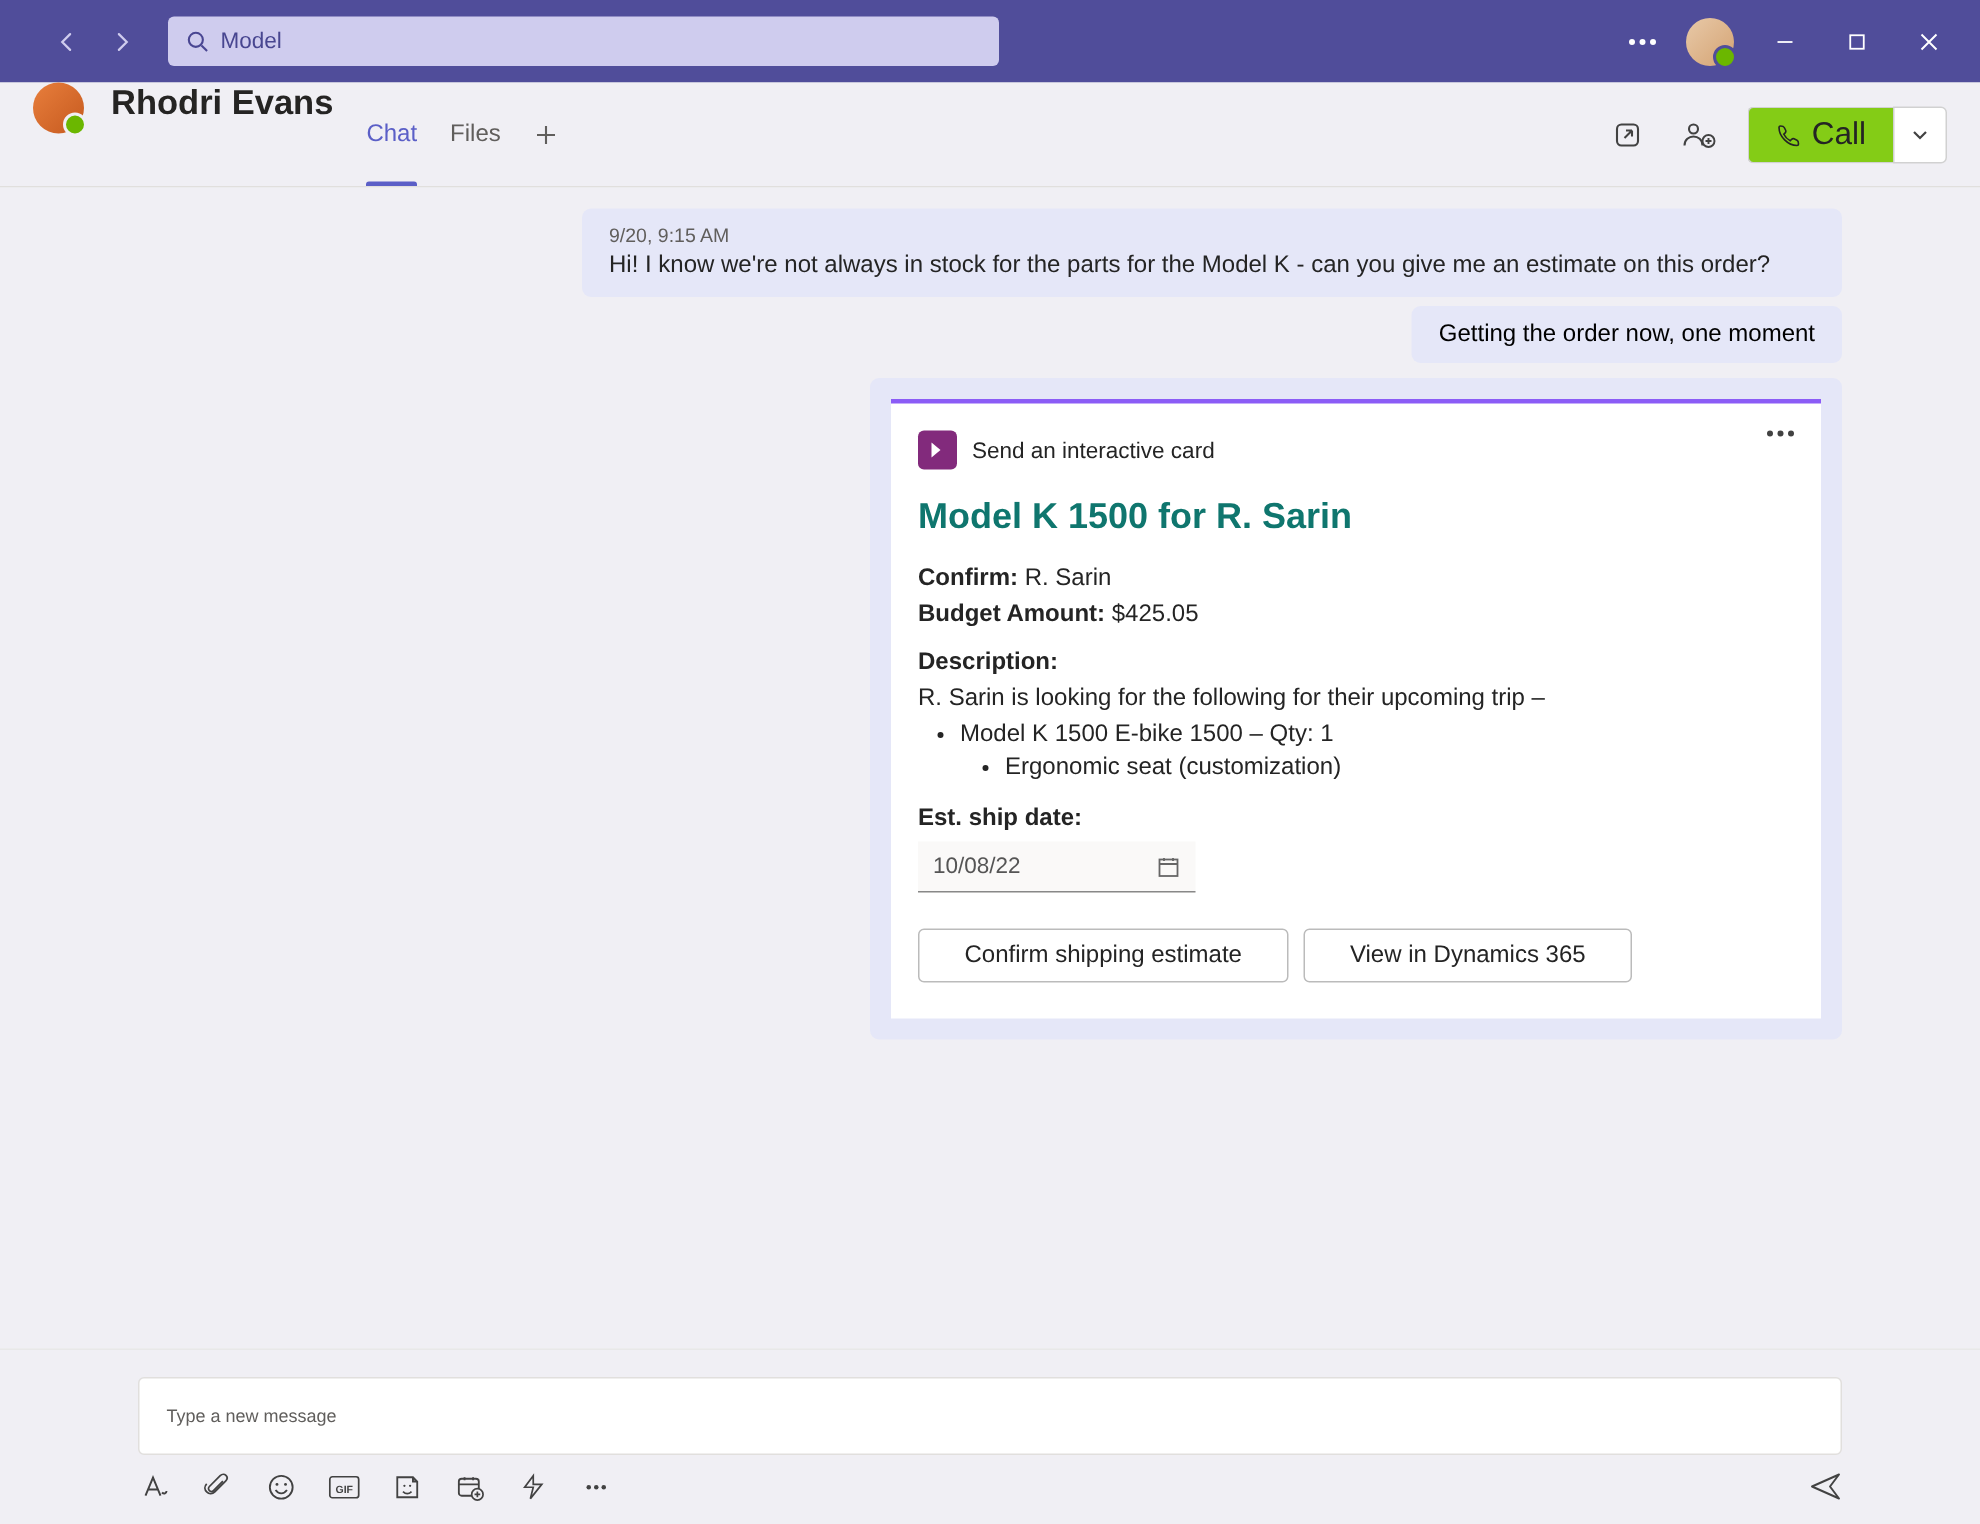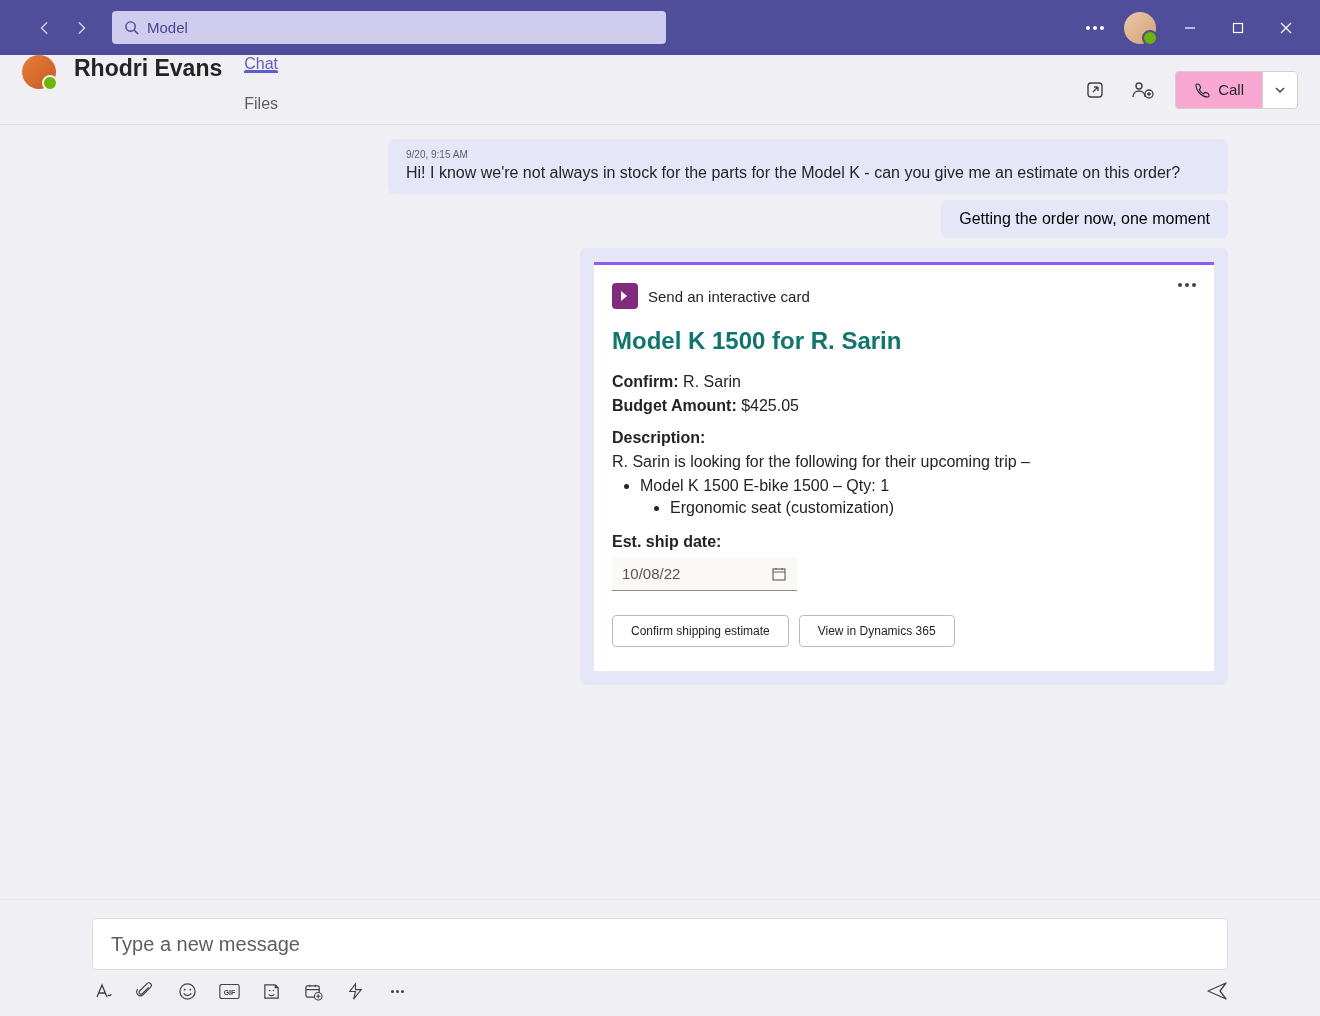--- a/index.html
+++ b/index.html
@@ -62,49 +62,49 @@
   .chat-header {
     height: 70px;
     background: #f0eff4;
     border-bottom: 1px solid #e1dfdd;
     display: flex;
     padding: 0 22px;
   }
   .chat-avatar { width:34px; height:34px; border-radius:50%; background:linear-gradient(135deg,#e87e3c,#c65a1f); position:relative; margin-right:18px;}
   .chat-avatar::after{ content:""; position:absolute; bottom:-2px; right:-2px; width:12px; height:12px; border-radius:50%; background:#6bb700; border:2px solid #f0eff4;}
   .chat-title { font-size:23px; font-weight:700; color:#252423; margin-right:22px;}
-  .tabs { display:flex; gap:22px; align-items:center; height:100%;flex-direction:column;}
+  .tabs { display:flex; gap:22px; align-items:center; height:100%;}
   .tab { font-size:16px; color:#605e5c; height:100%; display:flex; align-items:center; position:relative; cursor:pointer;}
   .tab.active { color:#5b5fc7;}
   .tab.active::after{ content:""; position:absolute; bottom:0; left:0; right:0; height:3px; background:#5b5fc7; border-radius:2px 2px 0 0;}
   .plus-tab { color:#605e5c; font-size:20px; cursor:pointer;}
   .header-right { margin-left:auto; display:flex; align-items:center; gap:16px;}
   .hr-icon { width:32px; height:32px; display:flex; align-items:center; justify-content:center; cursor:pointer; color:#424242;}
   .call-group { display:flex; align-items:center;}
-  .call-btn { height:38px; padding:0 18px; border:1px solid #d1d1d1; border-radius:4px 0 0 4px; background:#f9a8d4; display:flex; align-items:center; gap:8px; font-size:15px; color:#242424; cursor:pointer; border-right:none;}
+  .call-btn { height:38px; padding:0 18px; border:1px solid #d1d1d1; border-radius:4px 0 0 4px; background:#84cc16; display:flex; align-items:center; gap:8px; font-size:21px; color:#242424; cursor:pointer; border-right:none;}
   .call-chevron { height:38px; width:36px; border:1px solid #d1d1d1; border-radius:0 4px 4px 0; background:#fff; display:flex; align-items:center; justify-content:center; cursor:pointer;}
 
   
   .chat-area {
     flex:1;
     overflow:auto;
     padding: 14px 92px 0 0;
     display:flex;
     flex-direction:column;
     align-items:flex-end;
     background:#f0eff4;
   }
   .msg {
     max-width: 840px;
     border-radius:6px;
     padding: 10px 18px 12px 18px;
     margin-bottom: 6px;
   }
   .msg.incoming { background:#e5e7f8; color:#242424; }
-  .msg .ts { font-size:10px; color:#605e5c; margin-bottom:4px;}
+  .msg .ts { font-size:13px; color:#605e5c; margin-bottom:4px;}
   .msg .text{ font-size:16px; }
   .msg.outgoing { background:#e5e7f8; padding:10px 18px;}
   .card-wrap {
     width: 648px;
     background:#e5e7f8;
     border-radius:6px;
     padding:14px;
     margin-top:4px;
     margin-bottom:20px;
   }
@@ -122,39 +122,39 @@
   .card-title{ font-size:24px; font-weight:700; color:#0f766e; margin-bottom:18px;}
   .card-body{ font-size:16px; color:#242424;}
   .fld{ margin-bottom:6px;}
   .fld b{ font-weight:600;}
   .desc-list{ margin:6px 0 0 28px; }
   .desc-list li{ margin-bottom:4px;}
   .desc-sub{ margin-left:30px; list-style:disc;}
   .ship-label{ font-weight:600; margin-top:16px; margin-bottom:6px;}
   .date-input{ width:185px; height:34px; border:none; border-bottom:1.5px solid #888; background:#faf9f8; display:flex; align-items:center; padding:0 10px; justify-content:space-between; color:#555; font-size:15px;}
   .card-actions{ display:flex; gap:10px; margin-top:24px;}
-  .card-btn{ padding:8px 18px; border:1px solid #bbb; border-radius:4px; background:#fff; font-size:12px; color:#242424; cursor:pointer;}
+  .card-btn{ padding:8px 30px; border:1px solid #bbb; border-radius:4px; background:#fff; font-size:16px; color:#242424; cursor:pointer;}
 
   
   .composer {
     background:#f0eff4;
     padding: 0 92px 14px 92px;
     border-top:1px solid #e8e8e8;
   }
   .compose-input{
     width:100%;
     height:52px;
     background:#fff;
     border:1px solid #e1dfdd;
     border-radius:4px;
     display:flex;
     align-items:center;
     padding:0 18px;
     color:#605e5c;
-    font-size:20px;
+    font-size:12px;
     margin-top:18px;
   }
   .compose-toolbar{ display:flex; align-items:center; gap:20px; margin-top:10px; color:#424242;}
   .compose-toolbar .spacer{ flex:1;}
   .ct-icon{ width:22px; height:22px; display:flex; align-items:center; justify-content:center; cursor:pointer;}
 
   svg { display:block; }
 </style>
 </head>
 <body>

